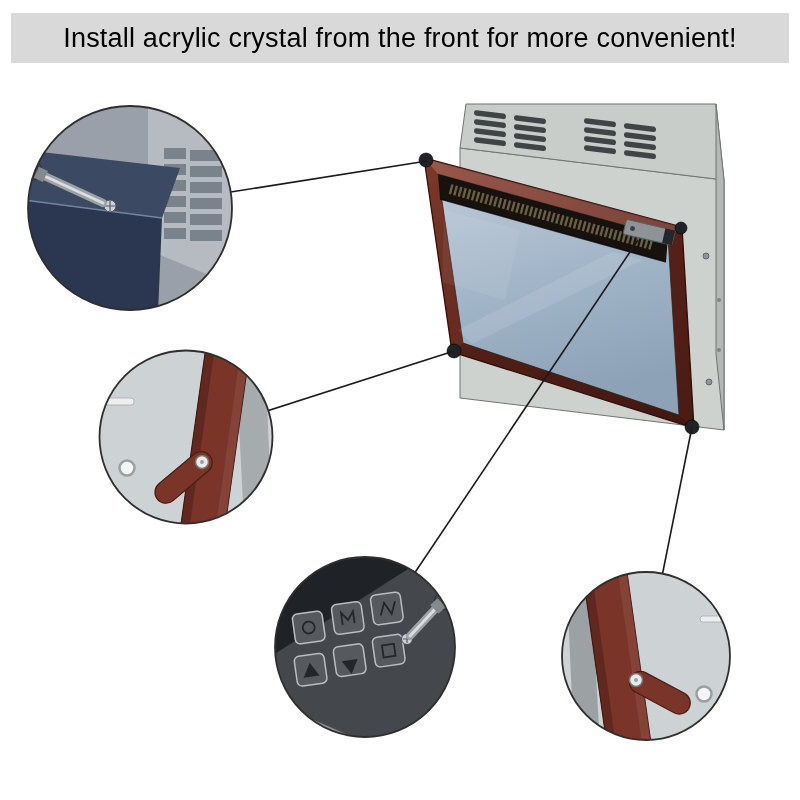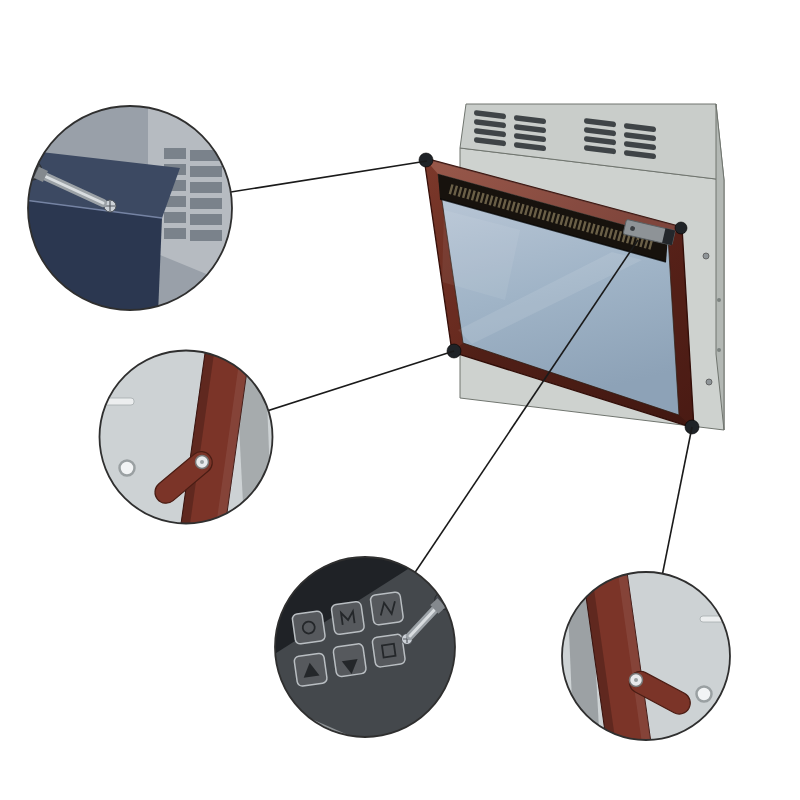--- a/index.html
+++ b/index.html
@@ -14,20 +14,23 @@
   .banner span{
     font-size:27px;color:#000;letter-spacing:0.2px;white-space:nowrap;
   }
   .stage{position:absolute;left:0;top:0;width:800px;height:800px;}
 </style>
 </head>
 <body>
 
 <div class="stage">
 
+  <div class="banner">
+    <span>Install acrylic crystal from the front for more convenient!</span>
+  </div>
 
   <svg width="800" height="800" viewBox="0 0 800 800" style="position:absolute;left:0;top:0;">
     <defs>
       <linearGradient id="woodG" x1="0" y1="0" x2="1" y2="1">
         <stop offset="0" stop-color="#8a4030"></stop>
         <stop offset="0.5" stop-color="#6e2b20"></stop>
         <stop offset="1" stop-color="#5a2118"></stop>
       </linearGradient>
       <linearGradient id="glassG" x1="0" y1="0" x2="0.25" y2="1">
         <stop offset="0" stop-color="#bdc9d8"></stop>

